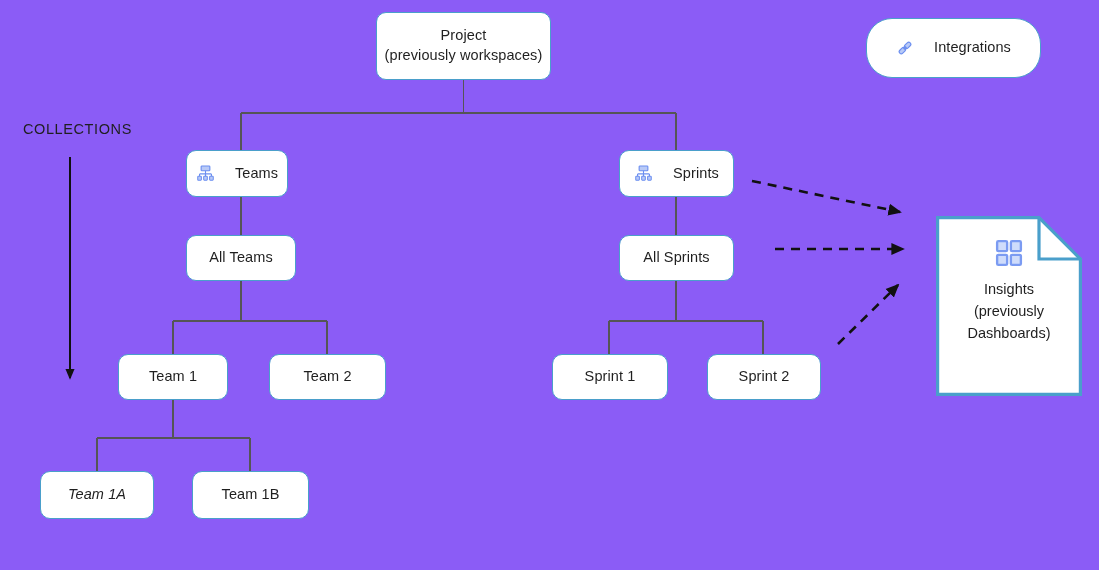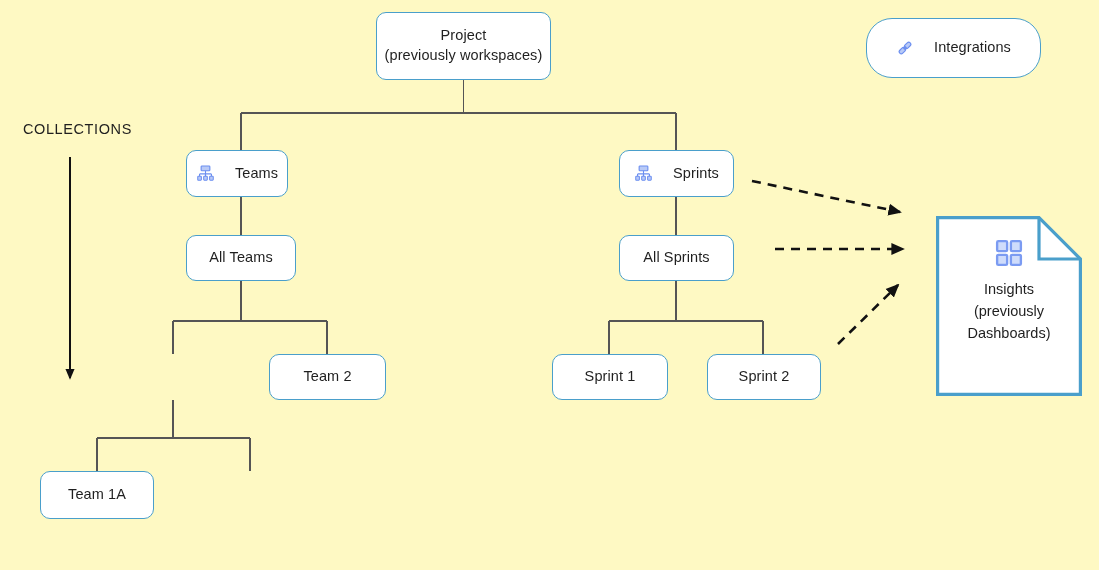--- a/index.html
+++ b/index.html
@@ -7,21 +7,21 @@
     padding: 0;
     background: #ffffff;
   }
   body {
     font-family: "Liberation Sans", sans-serif;
   }
   #canvas {
     position: relative;
     width: 1099px;
     height: 570px;
-    background: #fef9c3;
+    background: #8b5cf6;
     overflow: hidden;
   }
   #edges {
     position: absolute;
     left: 0;
     top: 0;
     width: 1099px;
     height: 570px;
     pointer-events: none;
   }
@@ -175,37 +175,43 @@
   </div>
 
   <div class="node" style="left:186px; top:235px; width:110px; height:46px;">
     <span class="label">All Teams</span>
   </div>
 
   <div class="node" style="left:619px; top:235px; width:115px; height:46px;">
     <span class="label">All Sprints</span>
   </div>
 
+  <div class="node" style="left:118px; top:354px; width:110px; height:46px;">
+    <span class="label">Team 1</span>
+  </div>
 
   <div class="node" style="left:269px; top:354px; width:117px; height:46px;">
     <span class="label">Team 2</span>
   </div>
 
   <div class="node" style="left:552px; top:354px; width:116px; height:46px;">
     <span class="label">Sprint 1</span>
   </div>
 
   <div class="node" style="left:707px; top:354px; width:114px; height:46px;">
     <span class="label">Sprint 2</span>
   </div>
 
-  <div class="node" style="left:40px; top:471px; width:114px; height:48px;">
+  <div class="node" style="left:40px; top:471px; width:114px; height:48px;font-style:italic;">
     <span class="label">Team 1A</span>
   </div>
 
+  <div class="node" style="left:192px; top:471px; width:117px; height:48px;">
+    <span class="label">Team 1B</span>
+  </div>
 
   <div class="doc" style="left:936px; top:168px; width:146px; height:180px;">
     <svg width="146" height="180" viewBox="0 0 146 180" aria-hidden="true" style="position:absolute; left:0; top:0;">
       <path d="M 1.6 1.6 L 103 1.6 L 144.4 43 L 144.4 178.4 L 1.6 178.4 Z" fill="#ffffff" stroke="#4a9fcb" stroke-width="3.2" stroke-linejoin="miter"></path>
       <path d="M 103 1.6 L 103 43 L 144.4 43" fill="none" stroke="#4a9fcb" stroke-width="3.2"></path>
     </svg>
     <span class="doc-icon" style="left:0; top:22px; width:100%; display:block; text-align:center;">
       <svg width="30" height="30" viewBox="0 0 24 24" aria-hidden="true">
         <rect x="2.5" y="2.5" width="8" height="8" rx="1" fill="#cfdcfb" stroke="#7b9bf2" stroke-width="1.9"></rect>
         <rect x="13.5" y="2.5" width="8" height="8" rx="1" fill="#cfdcfb" stroke="#7b9bf2" stroke-width="1.9"></rect>

